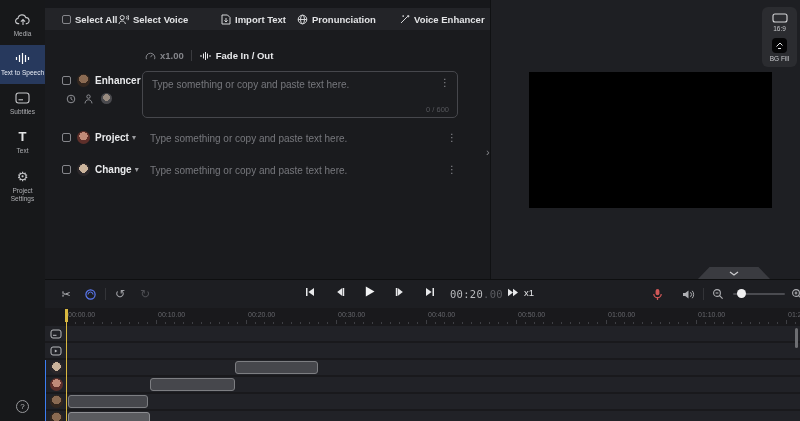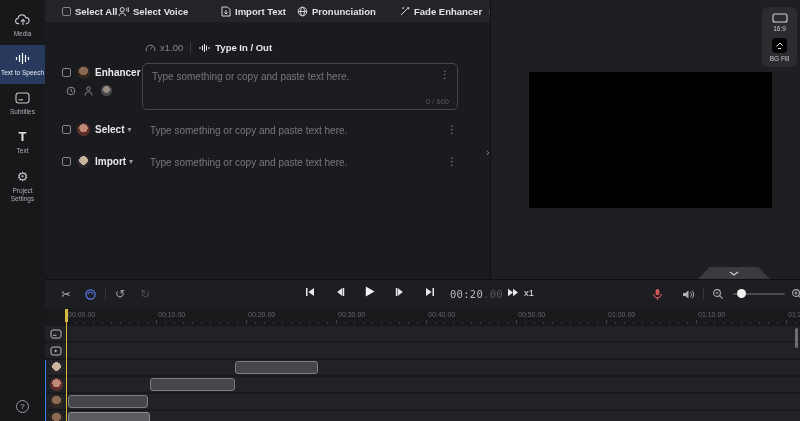--- a/index.html
+++ b/index.html
@@ -16,34 +16,34 @@
   .side-item.active .side-icon { color:#fff; }
   .side-label { font-size:6.5px; color:#aeafb3; text-align:center; line-height:1.25; }
   .side-item.active .side-label { color:#e9edf5; }
   .glyph-T { font-size:13px; font-weight:700; color:#e3e4e6; }
   .glyph-Ai { font-size:11px; font-weight:700; color:#e3e4e6; }
   .glyph-gear { font-size:13px; color:#c6c7ca; }
   .help-wrap { position:absolute; left:0; bottom:8px; width:45px; display:flex; justify-content:center; }
   .help-circle { width:13px; height:13px; border:1px solid #97989c; border-radius:50%; color:#b9babd; font-size:8px; display:flex; align-items:center; justify-content:center; }
 
   
-  .tts { position:absolute; left:45px; top:0; width:445px; height:279px; background:#1a1b1e; }
+  .tts { position:absolute; left:45px; top:8px; width:445px; height:279px; background:#1a1b1e; }
   .tts-toolbar { position:absolute; left:0; top:0; width:445px; height:22px; background:#232428; display:flex; align-items:center; }
   .tbtn { display:flex; align-items:center; gap:4px; font-size:9.5px; font-weight:700; color:#e2e3e5; cursor:pointer; white-space:nowrap; }
   .pos-selectall { position:absolute; left:17px; }
   .pos-changevoice { position:absolute; left:73px; }
   .pos-importtext { position:absolute; left:176px;align-items:center; }
   .pos-pronun { position:absolute; left:252px; }
   .pos-enhancer { position:absolute; left:355px; }
   .checkbox { width:9px; height:9px; border:1px solid #85868b; border-radius:2px; background:transparent; }
   .toggle { position:relative; width:20px; height:11px; border-radius:6px; background:#4a4b50; margin-left:3px; }
   .toggle .knob { position:absolute; top:1px; left:1px; width:9px; height:9px; border-radius:50%; background:#f2f2f3; }
 
   .clip-controls { position:absolute; left:100px; top:42px; display:flex; align-items:center; gap:7px; }
-  .cc-speed { display:flex; align-items:center; gap:4px; color:#85868b; font-size:9.5px; }
+  .cc-speed { display:flex; align-items:center; gap:4px; color:#85868b; font-size:9.5px;font-weight:bold; }
   .cc-div { width:1px; height:11px; background:#3a3b3f; }
   .cc-fade { display:flex; align-items:center; gap:4px; color:#e8e9eb; font-size:9.5px; font-weight:700; }
 
   .spk-row { position:absolute; display:flex; align-items:center; }
   .spk-row .checkbox { margin-right:6px; }
   .avatar { width:13px; height:13px; border-radius:50%; flex:0 0 auto; }
   .av-benjamin { background:radial-gradient(circle at 50% 38%, #8a6a52 0 42%, #33261e 43% 100%); }
   .av-nicole { background:radial-gradient(circle at 50% 40%, #c08a78 0 40%, #5e2f2a 41% 100%); }
   .av-alysha { background:radial-gradient(circle at 50% 42%, #cbb49c 0 42%, #2b272a 43% 100%); }
   .av-generic { background:radial-gradient(circle at 50% 40%, #9a8c80 0 40%, #4a4a4e 41% 100%); }
@@ -191,21 +191,21 @@
         <span>Pronunciation</span>
       </div>
       <div class="tbtn pos-enhancer">
         <span>
           <svg width="10" height="10" viewBox="0 0 10 10" fill="none" stroke="#d5d6d8" stroke-width="1">
             <path d="M1 9L7.5 2.5"></path>
               <path d="M8.2 1v2.4M7 2.2h2.4"></path>
               <path d="M3.2 1.4v1.4M2.5 2.1h1.4"></path>
           </svg>
         </span>
-        <span>Fade Enhancer</span>
+        <span>Voice Enhancer</span>
         <span class="toggle" id="enhancer-toggle">
             <span class="knob"></span>
           </span>
       </div>
     </div>
 
     <div class="clip-controls">
       <div class="cc-speed">
         <span>
           <svg width="11" height="10" viewBox="0 0 11 10" fill="none" stroke="#85868b" stroke-width="1">
@@ -217,21 +217,21 @@
       </div>
       <div class="cc-div"></div>
       <div class="cc-fade">
         <span>
           <svg width="13" height="10" viewBox="0 0 13 10" fill="none" stroke="#e8e9eb" stroke-width="1">
             <path d="M1 5h2"></path>
               <path d="M4.5 2.5v5M6.5 1v8M8.5 2.5v5"></path>
               <path d="M10 5h2"></path>
           </svg>
         </span>
-        <span>Type In / Out</span>
+        <span>Fade In / Out</span>
       </div>
     </div>
 
     <div class="spk-row" style="left:17px; top:66px;">
       <span class="checkbox"></span>
       <span class="avatar av-benjamin"></span>
       <span class="spk-name">Enhancer</span>
       <span class="caret">▾</span>
     </div>
     <div class="sub-icons">
@@ -251,30 +251,30 @@
     </div>
     <div class="textbox">
       <span class="ph">Type something or copy and paste text here.</span>
       <span class="dots">⋮</span>
       <span class="counter">0 / 600</span>
     </div>
 
     <div class="spk-row" style="left:17px; top:123px;">
       <span class="checkbox"></span>
       <span class="avatar av-nicole"></span>
-      <span class="spk-name">Select</span>
+      <span class="spk-name">Project</span>
       <span class="caret">▾</span>
     </div>
     <span class="row-placeholder" style="left:105px; top:125px;">Type something or copy and paste text here.</span>
     <span class="row-dots" style="top:124px;">⋮</span>
 
     <div class="spk-row" style="left:17px; top:155px;">
       <span class="checkbox"></span>
       <span class="avatar av-alysha"></span>
-      <span class="spk-name">Import</span>
+      <span class="spk-name">Change</span>
       <span class="caret">▾</span>
     </div>
     <span class="row-placeholder" style="left:105px; top:157px;">Type something or copy and paste text here.</span>
     <span class="row-dots" style="top:156px;">⋮</span>
   </div>
 
   <span class="panel-handle">›</span>
 
   <div class="preview">
     <div class="screen"></div>

